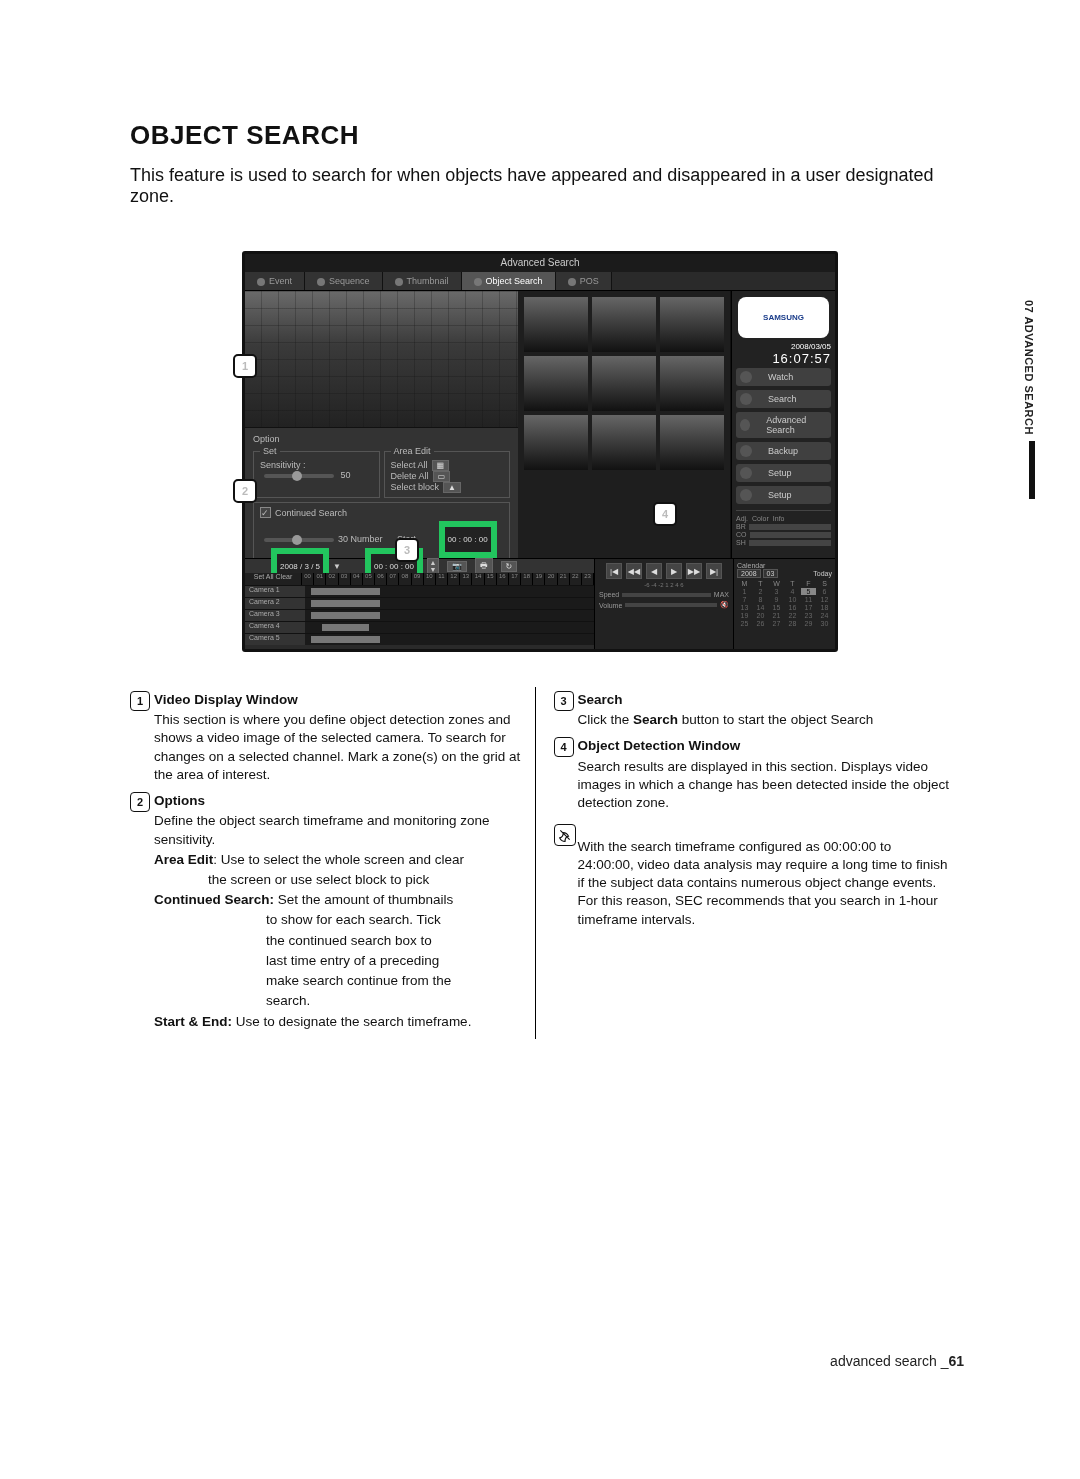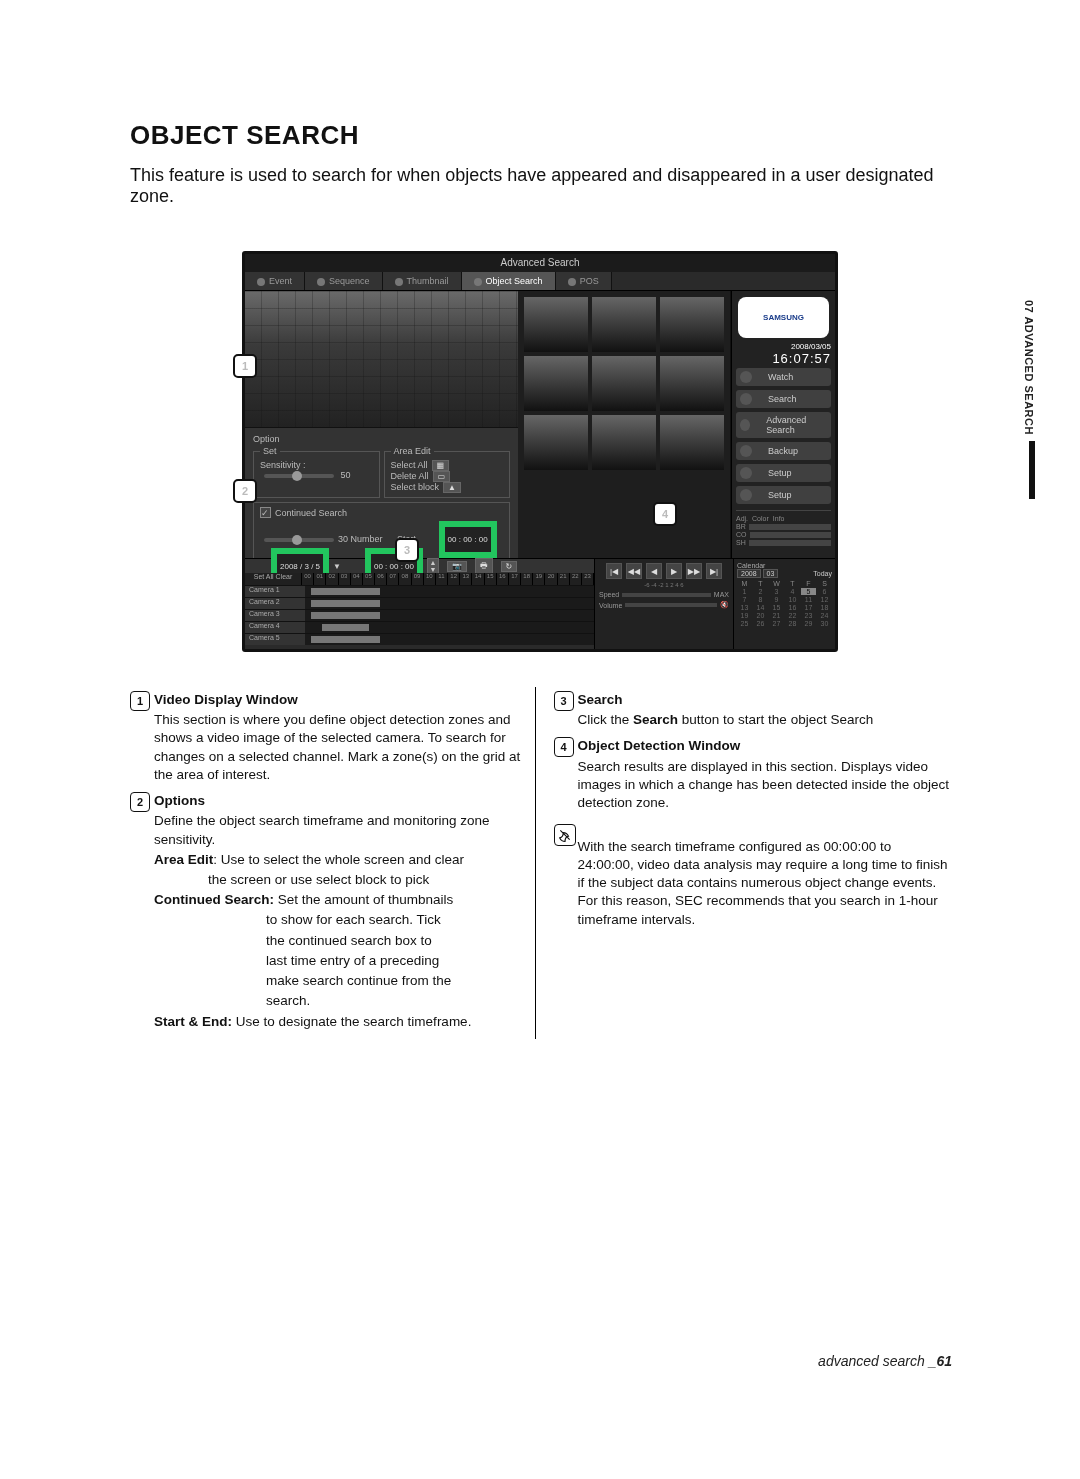--- a/index.html
+++ b/index.html
@@ -2,21 +2,21 @@
 <html><head>
 <meta charset="utf-8">
 <style>
   html,body{margin:0;padding:0;background:#fff;font-family:Arial,Helvetica,sans-serif;color:#111;}
   .page{width:1080px;height:1479px;position:relative;box-sizing:border-box;padding:120px 130px 0 130px;}
   h1{font-size:26px;letter-spacing:0.5px;margin:0 0 14px 0;font-weight:bold;}
   .intro{font-size:18px;margin:0 0 44px 0;}
   .sidetab{position:absolute;right:45px;top:300px;font-size:11px;font-weight:bold;letter-spacing:0.5px;
     writing-mode:vertical-rl;text-orientation:mixed;color:#222;}
   .sidetab .bar{display:inline-block;width:6px;height:58px;background:#111;vertical-align:top;margin-top:6px;margin-left:2px;}
-  .footer{position:absolute;right:128px;bottom:110px;font-size:14px;color:#222;font-style:italic;}
+  .footer{position:absolute;right:116px;bottom:110px;font-size:14px;color:#222;}
   .footer .pg{font-weight:bold;}
 
   
   .shot{width:590px;height:395px;margin:0 auto 35px auto;border:3px solid #111;border-radius:3px;
     background:#2a2a2a;position:relative;font-size:10px;color:#bbb;}
   .shot .titlebar{height:18px;background:#1b1b1b;color:#ccc;font-size:10px;text-align:center;line-height:18px;}
   .tabs{display:flex;border-bottom:1px solid #000;}
   .tab{flex:none;padding:4px 12px;background:#333;color:#999;border-right:1px solid #111;font-size:9px;display:flex;align-items:flex-end;gap:4px;}
   .tab.active{background:#555;color:#fff;}
   .tab .dot{width:8px;height:8px;border-radius:50%;background:#777;}

